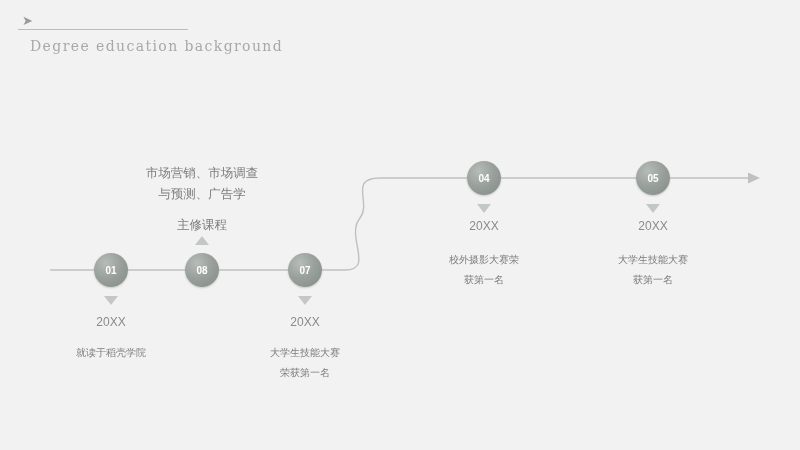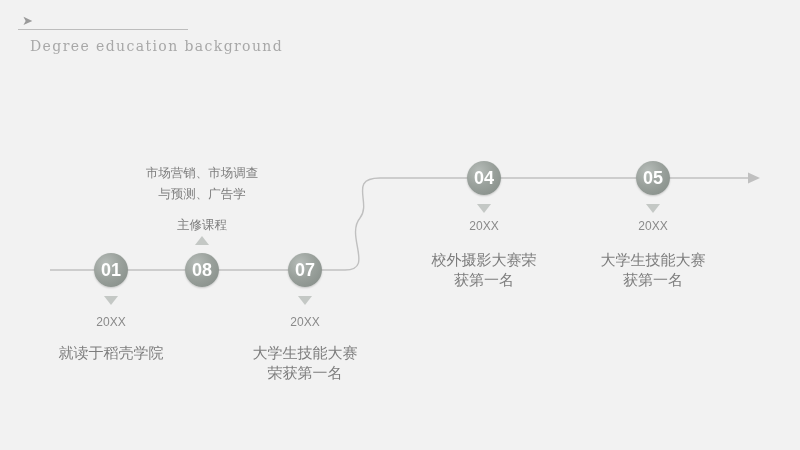--- a/index.html
+++ b/index.html
@@ -77,21 +77,21 @@
 
   
   .node {
     position: absolute;
     width: 34px;
     height: 34px;
     border-radius: 50%;
     background: radial-gradient(circle at 35% 30%, #b6bcb8 0%, #9aa19c 45%, #828a85 100%);
     box-shadow: 0 1px 2px rgba(0,0,0,0.18);
     color: #ffffff;
-    font-size: 18px;
+    font-size: 10px;
     font-weight: bold;
     display: flex;
     align-items: center;
     justify-content: center;
     font-family: "Liberation Sans", sans-serif;
   }
 
   
   .tri-down {
     position: absolute;
@@ -114,21 +114,21 @@
   .year {
     position: absolute;
     font-size: 12px;
     color: #8a8a8a;
     text-align: center;
     font-family: "Liberation Sans", sans-serif;
     white-space: nowrap;
   }
   .desc {
     position: absolute;
-    font-size: 15px;
+    font-size: 10px;
     color: #7d7d7d;
     text-align: center;
     line-height: 20px;
     font-family: "Liberation Sans", sans-serif;
     white-space: nowrap;
   }
   .course-title {
     position: absolute;
     font-size: 12.5px;
     color: #7d7d7d;

